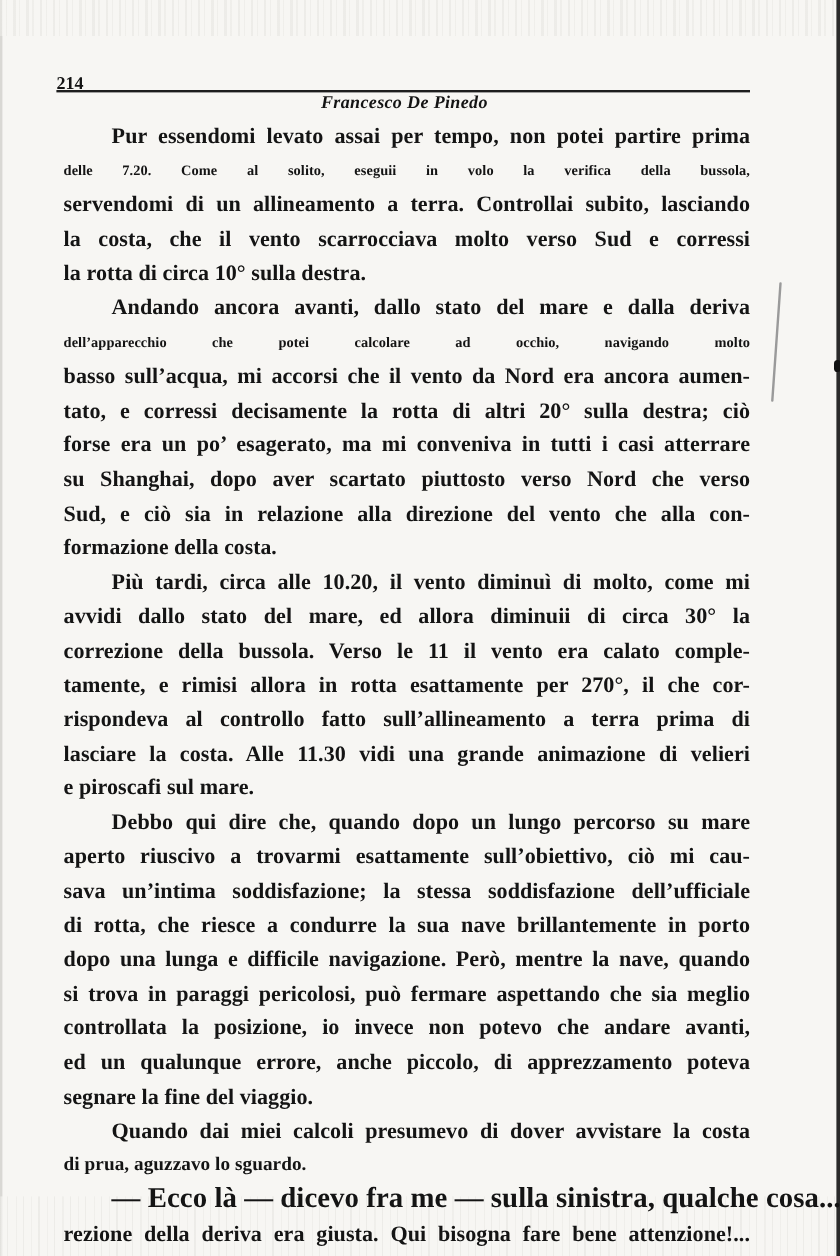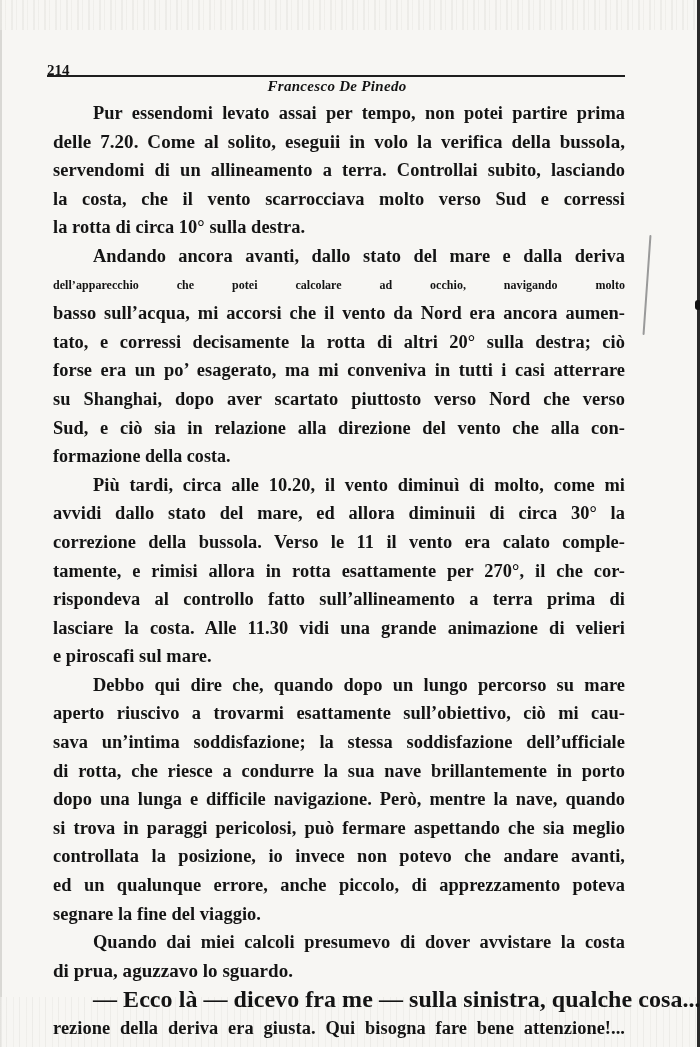--- a/index.html
+++ b/index.html
@@ -81,21 +81,21 @@
 <div class="margin-dot"></div>
 
 <div class="header">
   <span class="page-number">214</span>
   <div class="running-title">Francesco De Pinedo</div>
 </div>
 <div class="header-rule"></div>
 
 <div class="body-text">
   <div class="line indent" style="white-space: nowrap; font-size: 18.4px;">Pur essendomi levato assai per tempo, non potei partire prima</div>
-  <div class="line" style="white-space: nowrap; font-size: 19px;">delle 7.20. Come al solito, eseguii in volo la verifica della bussola,</div>
+  <div class="line" style="white-space: nowrap; font-size: 12px;">delle 7.20. Come al solito, eseguii in volo la verifica della bussola,</div>
   <div class="line" style="white-space: nowrap; font-size: 18.4px;">servendomi di un allineamento a terra. Controllai subito, lasciando</div>
   <div class="line" style="white-space: nowrap; font-size: 18.4px;">la costa, che il vento scarrocciava molto verso Sud e corressi</div>
   <div class="line last" style="white-space: nowrap; font-size: 18.4px;">la rotta di circa 10° sulla destra.</div>
   <div class="line indent" style="white-space: nowrap; font-size: 18.4px;">Andando ancora avanti, dallo stato del mare e dalla deriva</div>
   <div class="line" style="white-space: nowrap; font-size: 12px;">dell’apparecchio che potei calcolare ad occhio, navigando molto</div>
   <div class="line" style="white-space: nowrap; font-size: 18.4px;">basso sull’acqua, mi accorsi che il vento da Nord era ancora aumen-</div>
   <div class="line" style="white-space: nowrap; font-size: 18.4px;">tato, e corressi decisamente la rotta di altri 20° sulla destra; ciò</div>
   <div class="line" style="white-space: nowrap; font-size: 18.4px;">forse era un po’ esagerato, ma mi conveniva in tutti i casi atterrare</div>
   <div class="line" style="white-space: nowrap; font-size: 18.4px;">su Shanghai, dopo aver scartato piuttosto verso Nord che verso</div>
   <div class="line" style="white-space: nowrap; font-size: 18.4px;">Sud, e ciò sia in relazione alla direzione del vento che alla con-</div>
@@ -110,17 +110,17 @@
   <div class="line indent" style="white-space: nowrap; font-size: 18.4px;">Debbo qui dire che, quando dopo un lungo percorso su mare</div>
   <div class="line" style="white-space: nowrap; font-size: 18.4px;">aperto riuscivo a trovarmi esattamente sull’obiettivo, ciò mi cau-</div>
   <div class="line" style="white-space: nowrap; font-size: 18.4px;">sava un’intima soddisfazione; la stessa soddisfazione dell’ufficiale</div>
   <div class="line" style="white-space: nowrap; font-size: 18.4px;">di rotta, che riesce a condurre la sua nave brillantemente in porto</div>
   <div class="line" style="white-space: nowrap; font-size: 18.4px;">dopo una lunga e difficile navigazione. Però, mentre la nave, quando</div>
   <div class="line" style="white-space: nowrap; font-size: 18.4px;">si trova in paraggi pericolosi, può fermare aspettando che sia meglio</div>
   <div class="line" style="white-space: nowrap; font-size: 18.4px;">controllata la posizione, io invece non potevo che andare avanti,</div>
   <div class="line" style="white-space: nowrap; font-size: 18.4px;">ed un qualunque errore, anche piccolo, di apprezzamento poteva</div>
   <div class="line last" style="white-space: nowrap; font-size: 18.4px;">segnare la fine del viaggio.</div>
   <div class="line indent" style="white-space: nowrap; font-size: 18.4px;">Quando dai miei calcoli presumevo di dover avvistare la costa</div>
-  <div class="line last" style="white-space: nowrap; font-size: 19px;">di prua, aguzzavo lo sguardo.</div>
+  <div class="line last" style="white-space: nowrap; font-size: 16px;">di prua, aguzzavo lo sguardo.</div>
   <div class="line indent" style="white-space: nowrap; font-size: 24px;">— Ecco là — dicevo fra me — sulla sinistra, qualche cosa... È</div>
   <div class="line" style="white-space: nowrap; font-size: 18.4px;">rezione della deriva era giusta. Qui bisogna fare bene attenzione!...</div>
 
 </div>
 
 </body></html>

